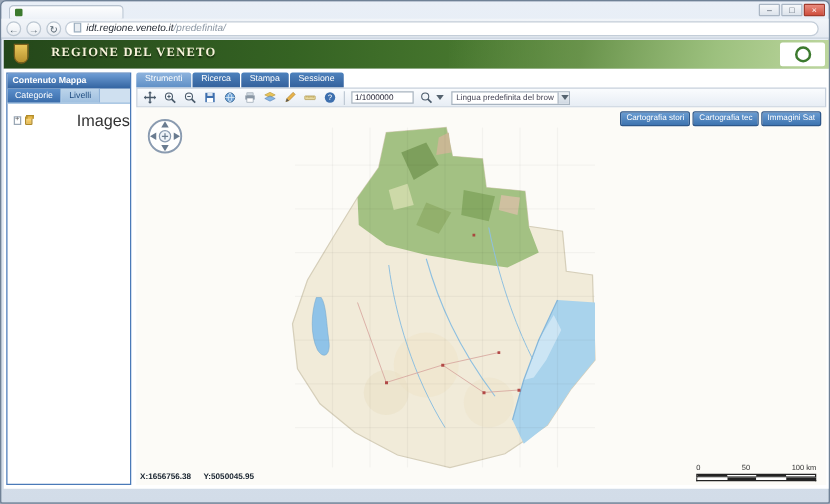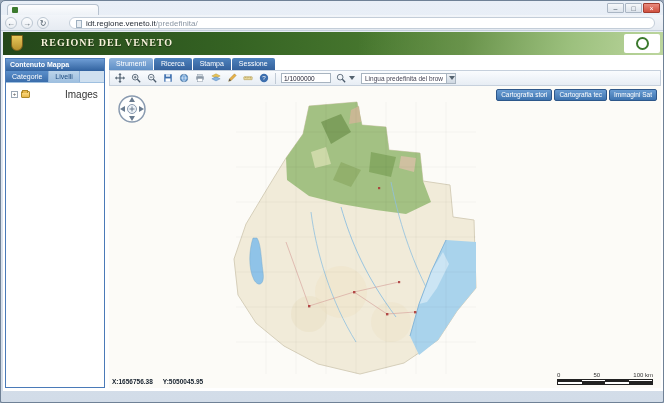--- a/index.html
+++ b/index.html
@@ -12,22 +12,22 @@
         border:1px solid #b7c2cf;border-bottom:none;border-radius:4px 4px 0 0;display:flex;align-items:center;padding-left:4px;}
   .favicon{width:6px;height:6px;background:#3c7a2e;border-radius:1px;}
   .winctl{position:absolute;right:3px;top:2px;display:flex;}
   .wbtn{width:17px;height:10px;font-size:7px;line-height:9px;text-align:center;color:#44515f;
         background:linear-gradient(#f6f8fa,#dde4ec);border:1px solid #aab6c4;margin-left:1px;border-radius:1px;}
   .wbtn.close{background:linear-gradient(#e98b7e,#cf4f3e);color:#fff;border-color:#a23c2e;}
   .chromebar{position:absolute;left:0;top:14px;width:100%;height:16px;background:linear-gradient(#f2f5f9,#e6ebf2);
              border-bottom:1px solid #c6d0dc;display:flex;align-items:center;}
   .navbtn{width:12px;height:12px;border-radius:50%;margin-left:4px;font-size:8px;line-height:12px;text-align:center;
           color:#55636f;background:linear-gradient(#fcfdfe,#e9edf2);border:1px solid #bcc7d2;}
-  .addressbar{flex:1;height:12px;margin:0 8px 0 20px;background:#fff;border:1px solid #c3cdd8;border-radius:7px;
-              display:flex;align-items:flex-end;padding:0 6px;overflow:hidden;}
+  .addressbar{flex:1;height:12px;margin:0 8px 0 3px;background:#fff;border:1px solid #c3cdd8;border-radius:7px;
+              display:flex;align-items:flex-start;padding:0 6px;overflow:hidden;font-style:italic;}
   .page-ic{width:6px;height:8px;background:#e8edf2;border:1px solid #9fb0c0;margin-right:4px;}
   .host{font-size:8px;color:#1f2630;white-space:nowrap;}
   .path{font-size:8px;color:#8a96a3;white-space:nowrap;}
   
   .banner{position:absolute;left:2px;top:31px;width:660px;height:23px;
           background:linear-gradient(90deg,#24471a,#356323 35%,#4e7f33 65%,#79a757 85%,#9cc27c);overflow:hidden;}
   .banner-photo{position:absolute;right:0;top:0;width:46%;height:100%;
           background:linear-gradient(100deg,rgba(36,71,26,0) 0%,rgba(110,150,80,.75) 35%,rgba(160,195,130,.9) 70%,rgba(190,215,160,.95) 100%);}
   .crest{position:absolute;left:8px;top:3px;width:12px;height:16px;background:linear-gradient(#e8c75a,#b8922e);
          border:1px solid #7a5f1c;border-radius:0 0 6px 6px;}
@@ -43,21 +43,21 @@
   .sb-header{height:12px;background:linear-gradient(#6d9cd4,#31629f);color:#fff;font-size:7px;font-weight:bold;
              line-height:12px;padding-left:4px;}
   .sb-tabs{height:12px;background:#cfe0f0;display:flex;border-bottom:1px solid #9fc0e0;}
   .sb-tab{font-size:7px;line-height:11px;padding:0 6px;color:#1d4b7f;background:linear-gradient(#bcd4ea,#9fc0e0);
           border-right:1px solid #8fb2d8;}
   .sb-tab.active{background:linear-gradient(#5b8fcb,#3a6dab);color:#fff;}
   .tree-item{display:flex;align-items:center;margin:6px 0 0 5px;}
   .expander{width:7px;height:7px;border:1px solid #9aa7b5;font-size:6px;line-height:5px;text-align:center;color:#555;margin-right:3px;}
   .folder{width:9px;height:7px;background:linear-gradient(#ffe08a,#e8b84a);border:1px solid #b08a28;border-radius:1px;margin-right:3px;position:relative;}
   .folder:before{content:"";position:absolute;left:0;top:-2px;width:4px;height:2px;background:#e8b84a;border:1px solid #b08a28;border-bottom:none;}
-  .tree-label{font-size:10px;color:#333;padding-left:32px;}
+  .tree-label{font-size:13px;color:#333;padding-left:32px;}
   
   .rtabs{position:absolute;left:106px;top:3px;display:flex;}
   .rtab{font-size:7px;line-height:12px;padding:0 7px;margin-right:1px;color:#fff;
         background:linear-gradient(#4e82bd,#34619c);border-radius:2px 2px 0 0;}
   .rtab.active{background:linear-gradient(#8fb4de,#5f8fc6);}
   
   .toolbar{position:absolute;left:106px;top:15px;width:552px;height:16px;background:linear-gradient(#fafcfe,#e7edf4);
            border:1px solid #c6d0dc;display:flex;align-items:center;}
   .ticon{width:12px;height:12px;margin-left:4px;display:inline-flex;align-items:center;justify-content:center;
          border:1px solid transparent;border-radius:2px;}

